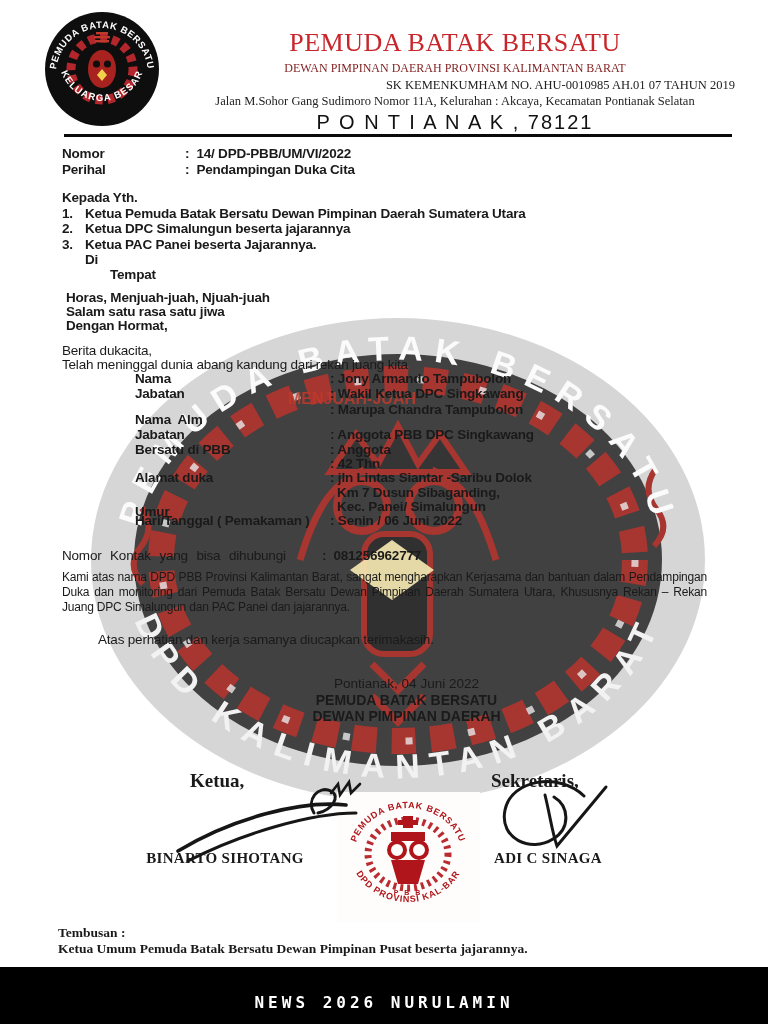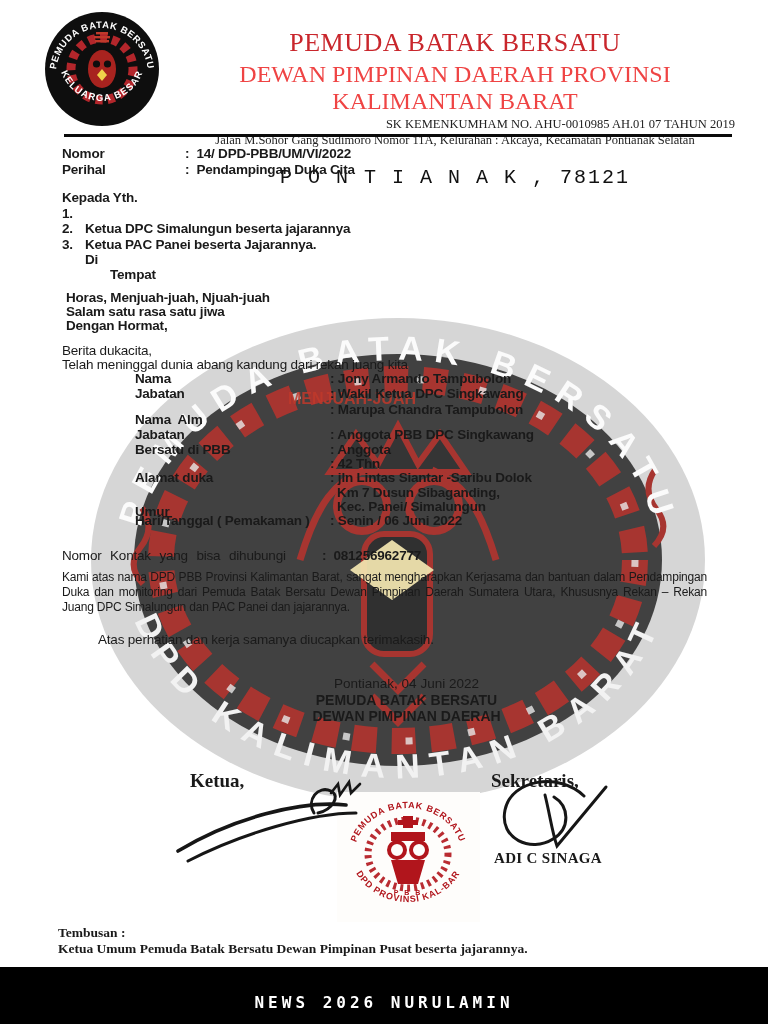--- a/index.html
+++ b/index.html
@@ -2,24 +2,24 @@
 <html><head>
 <meta charset="utf-8">
 <style>
   html,body{margin:0;padding:0;background:#888;}
   .page{position:relative;width:768px;height:1024px;background:#ffffff;overflow:hidden;
         font-family:"Liberation Sans",sans-serif;color:#1a1a1a;}
   .abs{position:absolute;white-space:pre;}
   
   .hdr-center{position:absolute;left:175px;top:28px;width:560px;text-align:center;}
   .org-name{font-family:"Liberation Serif",serif;font-size:26px;font-weight:400;color:#c9262c;letter-spacing:.5px;}
-  .division{font-family:"Liberation Serif",serif;font-size:24px;font-weight:400;color:#ef4444;margin-top:3px;}
+  .division{font-family:"Liberation Serif",serif;font-size:12px;font-weight:400;color:#7f1d1d;margin-top:3px;}
   .sk-line{font-family:"Liberation Serif",serif;font-size:12.5px;color:#222;margin-top:2px;text-align:right;}
   .addr-line{font-family:"Liberation Serif",serif;font-size:12.5px;color:#222;margin-top:1px;}
-  .city-line{font-family:Liberation Mono, monospace;font-size:20px;color:#111;letter-spacing:2px;margin-top:18px;}
+  .city-line{font-family:Liberation Sans, sans-serif;font-size:20px;color:#111;letter-spacing:2px;margin-top:2px;}
   .divider{position:absolute;left:64px;top:134px;width:668px;height:3px;background:#0a0a0a;}
   
   .t-b{font-weight:700;font-size:13.5px;line-height:1;letter-spacing:-.2px;}
   .t-r{font-weight:400;font-size:13.5px;line-height:1;letter-spacing:-.2px;}
   .para{position:absolute;left:62px;top:570px;width:645px;font-weight:400;font-size:12px;
         line-height:14.8px;letter-spacing:-.2px;text-align:justify;white-space:normal;}
   .center-block{position:absolute;left:284px;top:676px;width:245px;text-align:center;}
   .cb-line{font-size:13.5px;line-height:16px;}
   .cb-bold{font-weight:700;font-size:14px;line-height:16px;}
   .role{position:absolute;width:120px;text-align:left;font-family:"Liberation Serif",serif;
@@ -104,20 +104,21 @@
 
   <div style="position:absolute;inset:0;z-index:3;">
 
     <div class="abs t-b" style="left:62px;top:147px;">Nomor</div>
     <div class="abs t-b" style="left:185px;top:147px;">:  14/ DPD-PBB/UM/VI/2022</div>
     <div class="abs t-b" style="left:62px;top:163px;">Perihal</div>
     <div class="abs t-b" style="left:185px;top:163px;">:  Pendampingan Duka Cita</div>
 
     <div class="abs t-b" style="left:62px;top:191px;">Kepada Yth.</div>
     <div class="abs t-b" style="left:62px;top:207px;">1.</div>
+    <div class="abs t-b" style="left:85px;top:207px;">Ketua Pemuda Batak Bersatu Dewan Pimpinan Daerah Sumatera Utara</div>
     <div class="abs t-b" style="left:62px;top:222px;">2.</div>
     <div class="abs t-b" style="left:85px;top:222px;">Ketua DPC Simalungun beserta jajarannya</div>
     <div class="abs t-b" style="left:62px;top:238px;">3.</div>
     <div class="abs t-b" style="left:85px;top:238px;">Ketua PAC Panei beserta Jajarannya.</div>
     <div class="abs t-b" style="left:85px;top:253px;">Di</div>
     <div class="abs t-b" style="left:110px;top:268px;">Tempat</div>
 
     <div class="abs t-b" style="left:66px;top:291px;">Horas, Menjuah-juah, Njuah-juah</div>
     <div class="abs t-b" style="left:66px;top:305px;">Salam satu rasa satu jiwa</div>
     <div class="abs t-b" style="left:66px;top:319px;">Dengan Hormat,</div>
@@ -152,20 +153,21 @@
     <div class="abs t-r" style="left:58px;top:633px;margin-left:40px;">Atas perhatian dan kerja samanya diucapkan terimakasih.</div>
 
     <div class="center-block">
       <div class="cb-line">Pontianak, 04 Juni 2022</div>
       <div class="cb-bold">PEMUDA BATAK BERSATU</div>
       <div class="cb-bold">DEWAN PIMPINAN DAERAH</div>
     </div>
 
     <div class="role" style="left:190px;top:770px;">Ketua,</div>
     <div class="role" style="left:491px;top:770px;">Sekretaris,</div>
+    <div class="sig-name" style="left:120px;top:850px;">BINARTO SIHOTANG</div>
     <div class="sig-name" style="left:443px;top:850px;">ADI C SINAGA</div>
 
     <div class="abs tembusan" style="left:58px;top:926px;">Tembusan :</div>
     <div class="abs tembusan" style="left:58px;top:942px;">Ketua Umum Pemuda Batak Bersatu Dewan Pimpinan Pusat beserta jajarannya.</div>
   </div>
 
   <svg class="abs noevt" style="left:337px;top:792px;z-index:4;" width="143" height="130" viewBox="0 0 143 130">
     <defs>
       <path id="stTop" d="M 17 64 A 54 48 0 0 1 125 64"></path>
       <path id="stBot" d="M 13 58 A 58 52 0 0 0 129 58"></path>

